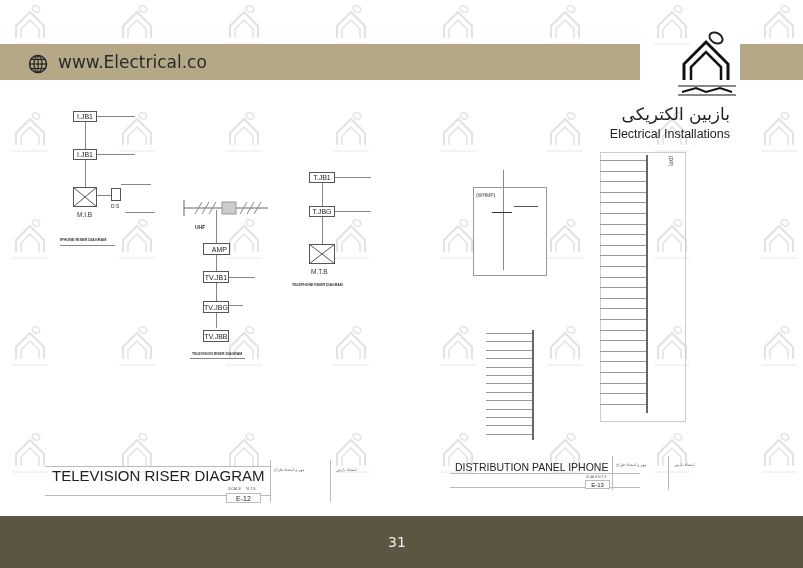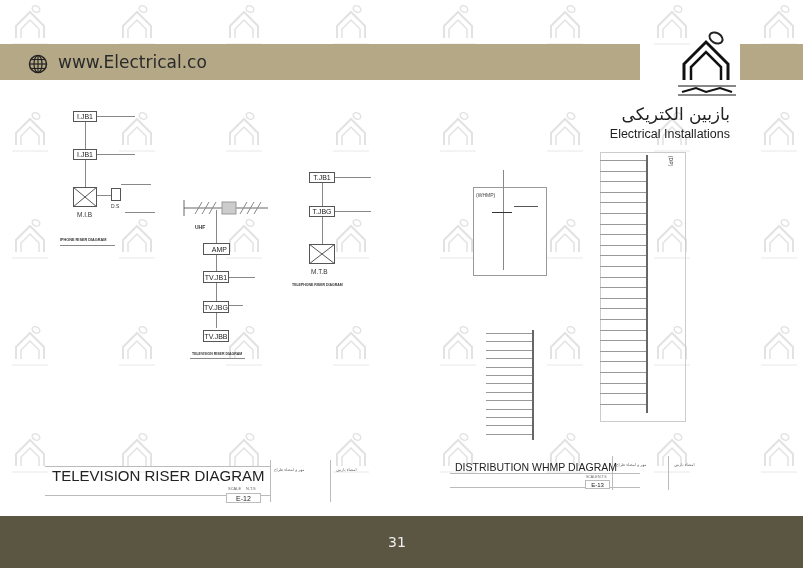--- a/index.html
+++ b/index.html
@@ -425,21 +425,21 @@
       <div class="panel-row" style="left: 486px; top: 425.4px; width: 46px;"></div>
       <div class="panel-row" style="left: 486px; top: 433.8px; width: 46px;"></div>
     </div>
 </div>
 
 <div>
   <div class="tb-line" style="left:450px;top:473px;width:190px;height:1px"></div>
   <div class="tb-line" style="left:450px;top:487px;width:190px;height:1px"></div>
   <div class="tb-line" style="left:612px;top:456px;width:1px;height:34px"></div>
   <div class="tb-line" style="left:668px;top:456px;width:1px;height:34px"></div>
-  <div class="sheet-title" style="left:455px;top:461px;font-size:10.5px">DISTRIBUTION WHMP DIAGRAM</div>
+  <div class="sheet-title" style="left:455px;top:461px;font-size:10.5px">DISTRIBUTION PANEL IPHONE</div>
   <div class="tiny" style="left:586px;top:475px;font-size:3.5px">SCALE</div>
   <div class="tiny" style="left:598px;top:475px;font-size:3.5px">N.T.S</div>
   <div class="box" style="left:585px;top:480px;width:25px;height:9px;font-size:6px;line-height:8px;border-color:#bbb">E-13</div>
   <div class="tiny" style="left:616px;top:462px;font-size:4px" dir="rtl">مهر و امضاء طراح</div>
   <div class="tiny" style="left:674px;top:462px;font-size:4px" dir="rtl">امضاء بازبین</div>
 </div>
 
 <div class="bottom"></div>
 <div class="pagenum">31</div>
 

